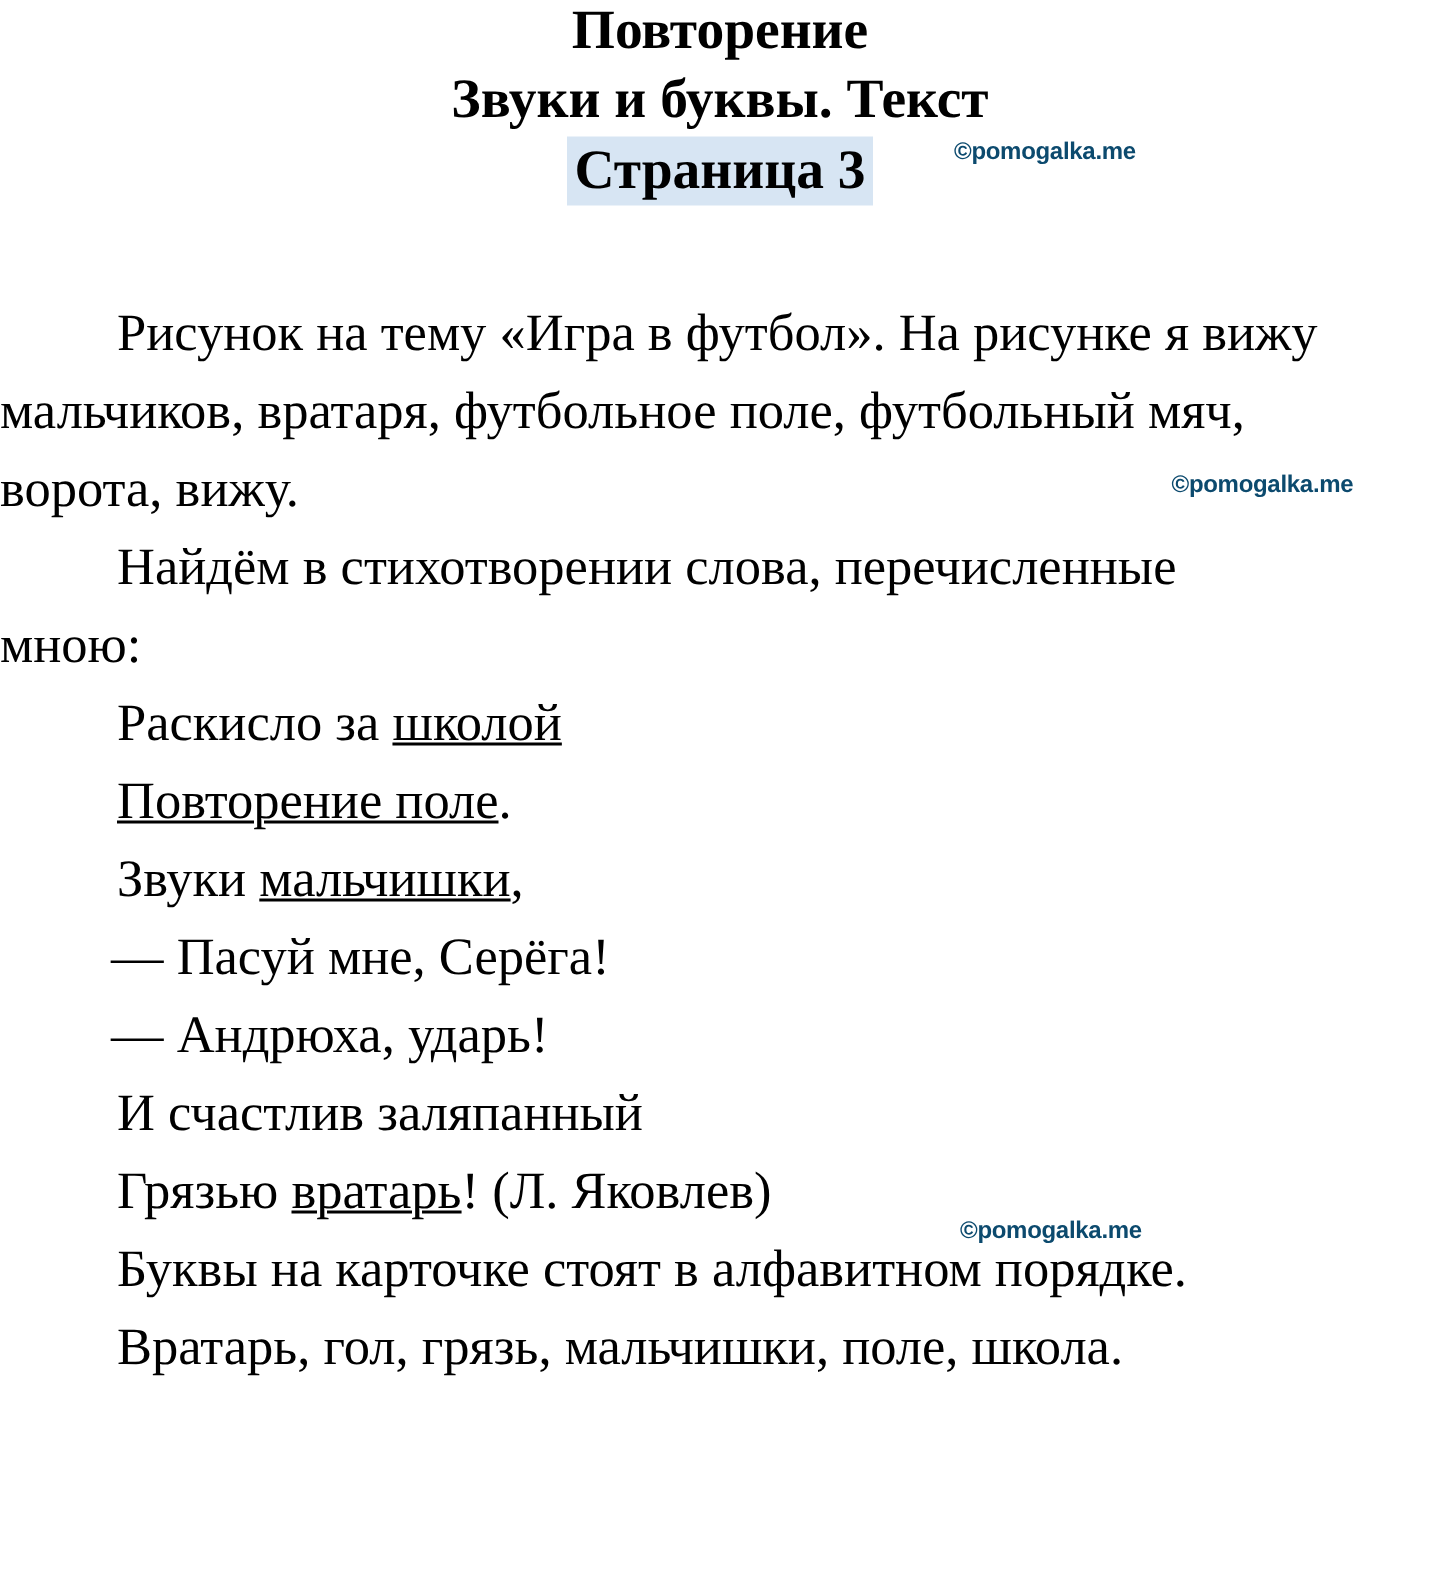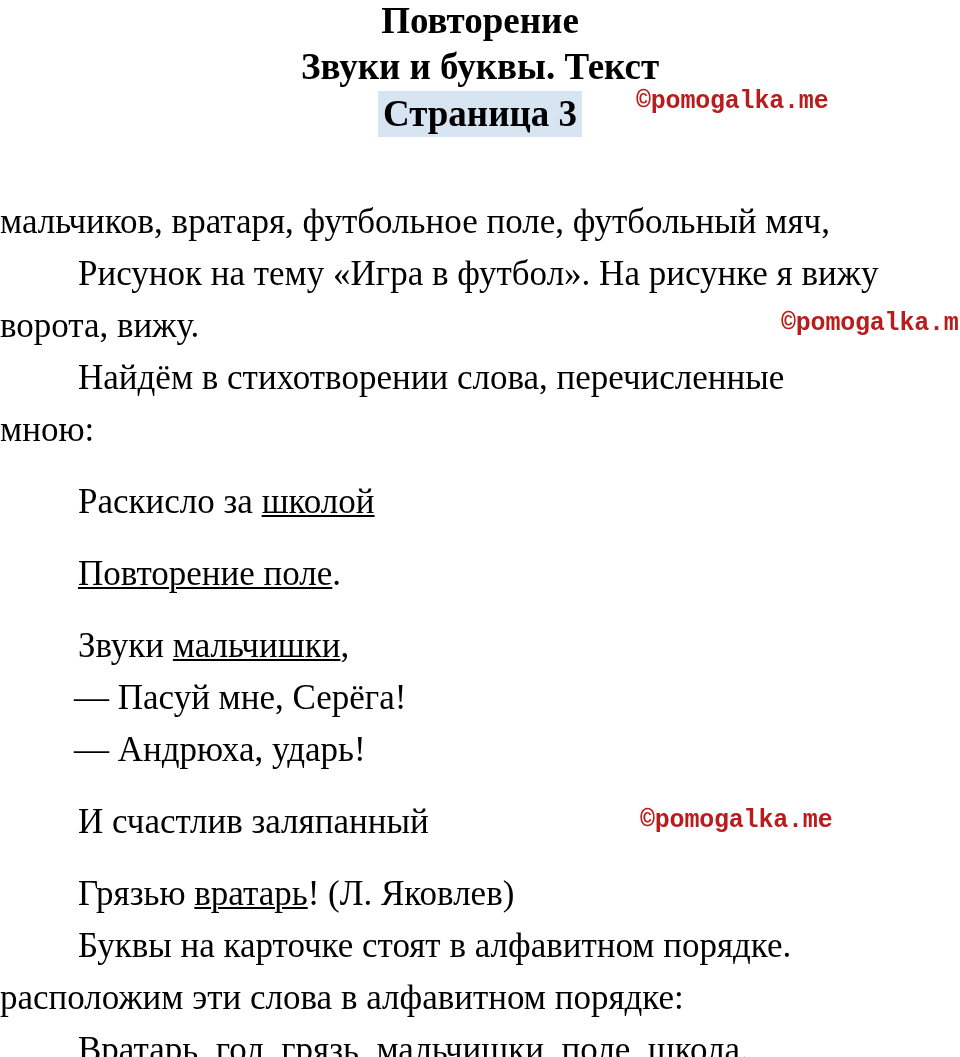--- a/index.html
+++ b/index.html
@@ -71,36 +71,35 @@
     padding-left: 0px;
   }
   .line.indent {
     padding-left: 78px;
   }
   .line.dash {
     padding-left: 74px;
   }
   .line.poem {
     padding-left: 78px;
-    margin-top: 20px;
   }
   .u {
     text-decoration: underline;
     text-underline-offset: 2px;
     text-decoration-thickness: 2px;
   }
 
   
   .watermark {
     position: absolute;
-    font-family: Liberation Mono, monospace;
+    font-family: Liberation Sans, sans-serif;
     font-weight: bold;
-    font-size: 25px;
+    font-size: 16px;
     line-height: 20px;
-    color: #b91c1c;
+    color: #0c4a6e;
     white-space: nowrap;
     letter-spacing: -0.2px;
   }
   .wm-1 { left: 636px; top: 92px; }
   .wm-2 { left: 781px; top: 314px; }
   .wm-3 { left: 640px; top: 811px; }
 </style>
 </head>
 <body>
 
@@ -113,22 +112,22 @@
       <span class="page-number">Страница 3</span>
     </div>
   </div>
 
   <div class="watermark wm-1">©pomogalka.me</div>
   <div class="watermark wm-2">©pomogalka.me</div>
   <div class="watermark wm-3">©pomogalka.me</div>
 
   <div class="body-text">
 
+    <div class="line indent">Рисунок на тему «Игра в футбол». На рисунке я вижу</div>
     <div class="line">мальчиков, вратаря, футбольное поле, футбольный мяч,</div>
-    <div class="line indent">Рисунок на тему «Игра в футбол». На рисунке я вижу</div>
     <div class="line">ворота, вижу.</div>
 
     <div class="line indent">Найдём в стихотворении слова, перечисленные</div>
     <div class="line">мною:</div>
 
     <div class="line poem"><span>Раскисло за </span><span class="u">школой</span></div>
 
     <div class="line poem"><span class="u">Повторение поле</span><span>.</span></div>
 
     <div class="line poem"><span>Звуки </span><span class="u">мальчишки</span><span>,</span></div>
@@ -137,18 +136,17 @@
     <div class="line dash">— Пасуй мне, Серёга!</div>
 
     <div class="line dash">— Андрюха, ударь!</div>
 
     <div class="line poem">И счастлив заляпанный</div>
 
     <div class="line poem"><span>Грязью </span><span class="u">вратарь</span><span>! (Л. Яковлев)</span></div>
 
     <div class="line indent">Буквы на карточке стоят в алфавитном порядке.</div>
 
-    <div class="line">расположим эти слова в алфавитном порядке:</div>
 
     <div class="line indent">Вратарь, гол, грязь, мальчишки, поле, школа.</div>
 
   </div>
 </div>
 
 </body></html>

